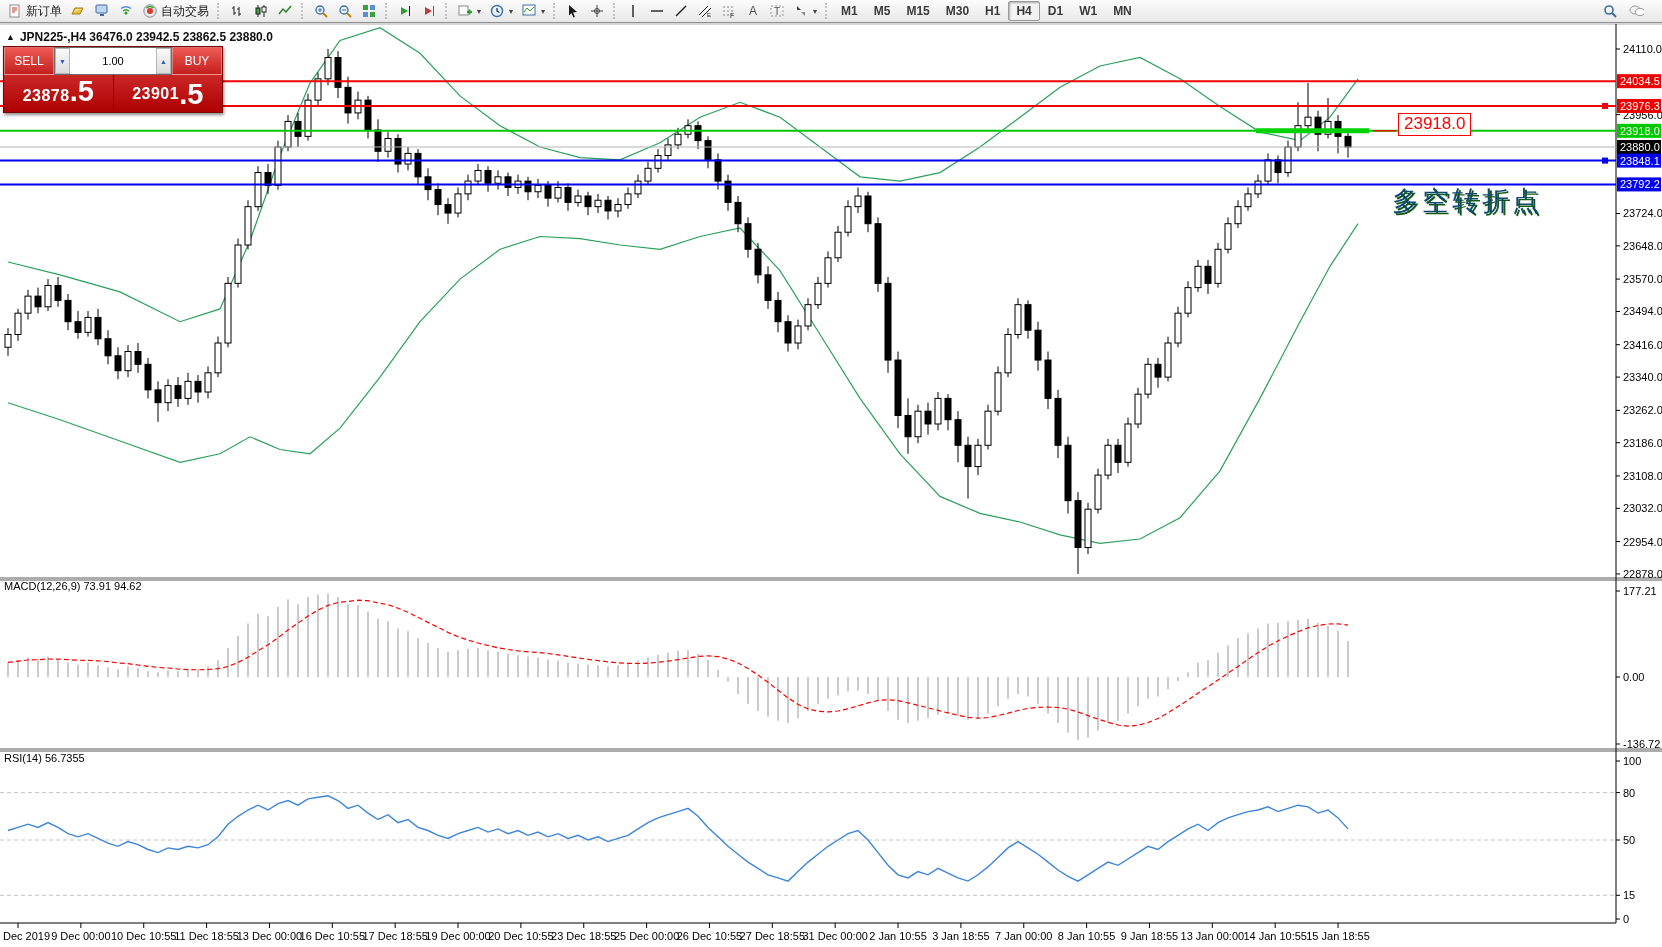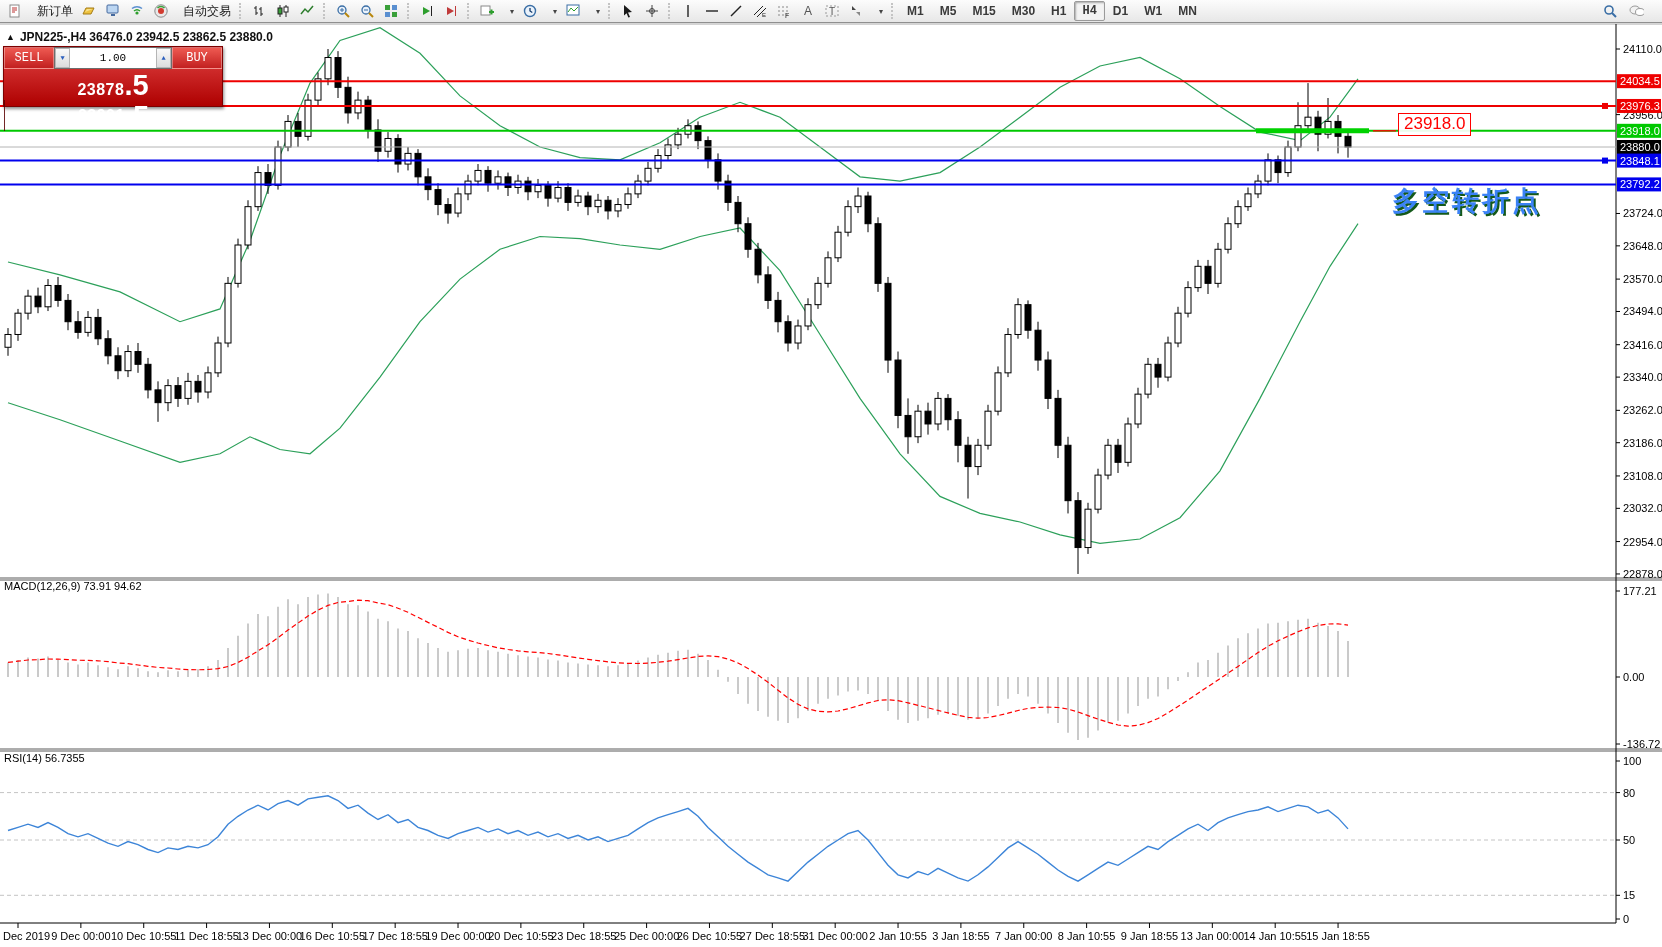--- a/index.html
+++ b/index.html
@@ -1,46 +1,46 @@
 <!DOCTYPE html>
 <html><head>
 <meta charset="utf-8">
 <style>
   html,body{margin:0;padding:0;width:1662px;height:947px;overflow:hidden;background:#fff;
     font-family:"Liberation Sans",sans-serif;position:relative;}
   
   .toolbar{position:absolute;top:0;left:0;width:1662px;height:23px;display:flex;align-items:center;
     background:linear-gradient(#fcfcfc,#e7e7e7);border-bottom:1px solid #8f8f8f;z-index:10;padding-left:3px;box-sizing:border-box;}
-  .tb-btn{display:flex;align-items:center;gap:14px;padding:1px 4px;font-size:12px;color:#1a1a1a;cursor:default;justify-content:flex-end;}
+  .tb-btn{display:flex;align-items:center;gap:3px;padding:1px 4px;font-size:12px;color:#1a1a1a;cursor:default;justify-content:flex-end;}
   .tb-ico{display:flex;align-items:center;justify-content:center;width:16px;height:16px;}
   .tb-sep{width:2px;height:16px;border-left:2px dotted #c4c4c4;margin:0 4px;}
   .caret{font-size:8px;color:#444;margin-left:1px;}
   .tf{font-size:12px;font-weight:700;color:#3a3a3a;padding:2px 7px;border:1px solid transparent;border-radius:2px;}
-  .tf.active{background:#f3f3f3;border:1px solid #9a9a9a;box-shadow:inset 1px 1px 2px rgba(0,0,0,.3);font-family:Liberation Mono, monospace;}
+  .tf.active{background:#f3f3f3;border:1px solid #9a9a9a;box-shadow:inset 1px 1px 2px rgba(0,0,0,.3);}
   .tb-right{margin-left:auto;display:flex;align-items:center;gap:10px;margin-right:18px;}
   
   .symline{position:absolute;left:6px;top:30px;font-size:12px;font-weight:700;color:#101010;z-index:6;display:flex;gap:5px;align-items:center;}
   .symline .mk{font-size:9px;}
   .trade{position:absolute;left:3px;top:46px;width:218px;z-index:6;border:1px solid #7d0000;
     background:linear-gradient(#e24545,#ae0000);box-shadow:1px 2px 3px rgba(0,0,0,.45);}
-  .trade-top{display:flex;height:22px;align-items:stretch;font-family:Liberation Mono, monospace;}
+  .trade-top{display:flex;height:28px;align-items:stretch;}
   .btn-side{flex:0 0 50px;display:flex;align-items:center;justify-content:center;color:#fff;font-size:12px;
     background:linear-gradient(#ee5a52,#c22020);border:1px solid rgba(255,255,255,.35);box-sizing:border-box;}
   .vol-wrap{flex:1;display:flex;background:#fff;border:1px solid #6d6d6d;margin:0;box-sizing:border-box;}
   .vol-btn{width:15px;display:flex;align-items:center;justify-content:center;font-size:7px;color:#2b5fbe;
     background:linear-gradient(#fafafa,#dcdcdc);border:1px solid #b5b5b5;box-sizing:border-box;}
   .vol-val{flex:1;display:flex;align-items:center;justify-content:center;font-size:11px;color:#000;}
-  .trade-bottom{display:flex;height:37px;color:#fff;font-weight:700;flex-direction:column;}
+  .trade-bottom{display:flex;height:37px;color:#fff;font-weight:700;}
   .half{flex:1;display:flex;align-items:baseline;justify-content:center;padding-top:1px;}
   .half.right{border-left:1px solid rgba(90,0,0,.85);align-items:center;}
   .pmain{font-size:16px;letter-spacing:.5px;}
   .pfrac{font-size:29px;line-height:30px;}
   .callout{position:absolute;left:1398px;top:113px;border:1px solid #f00;color:#f00;font-size:17px;
     padding:0 5px 1px 5px;background:rgba(255,255,255,.92);z-index:5;}
-  .cnnote{position:absolute;left:1392px;top:183px;font-size:27px;font-weight:700;color:#3b82f6;
+  .cnnote{position:absolute;left:1392px;top:183px;font-size:27px;font-weight:400;color:#0c4a6e;
     text-shadow:2px 2px 0 #14591a;letter-spacing:3px;z-index:5;white-space:nowrap;}
   svg#cv{position:absolute;left:0;top:0;z-index:1;}
   svg#cv text{font-family:"Liberation Sans",sans-serif;}
 </style>
 </head>
 <body>
 
 <div class="toolbar">
   <div class="tb-btn">
     <span class="tb-ico">

